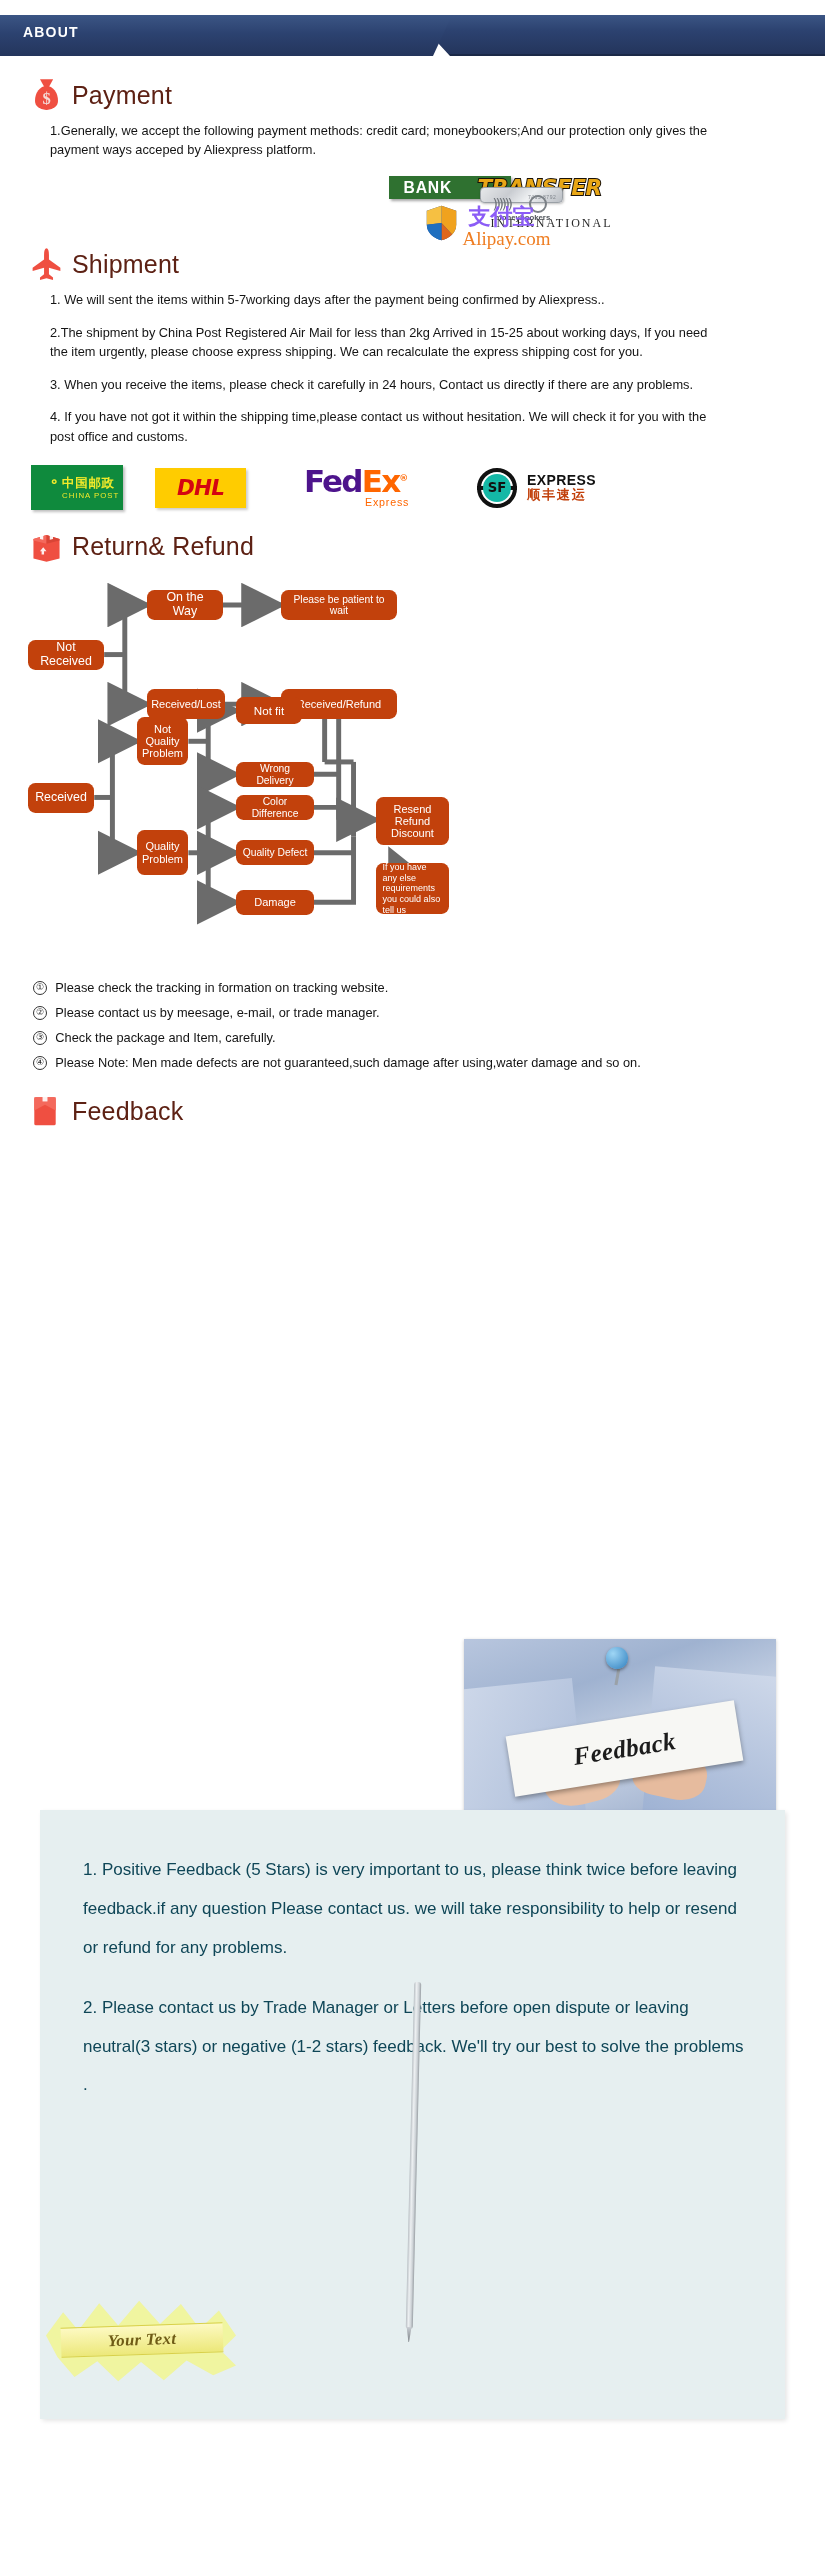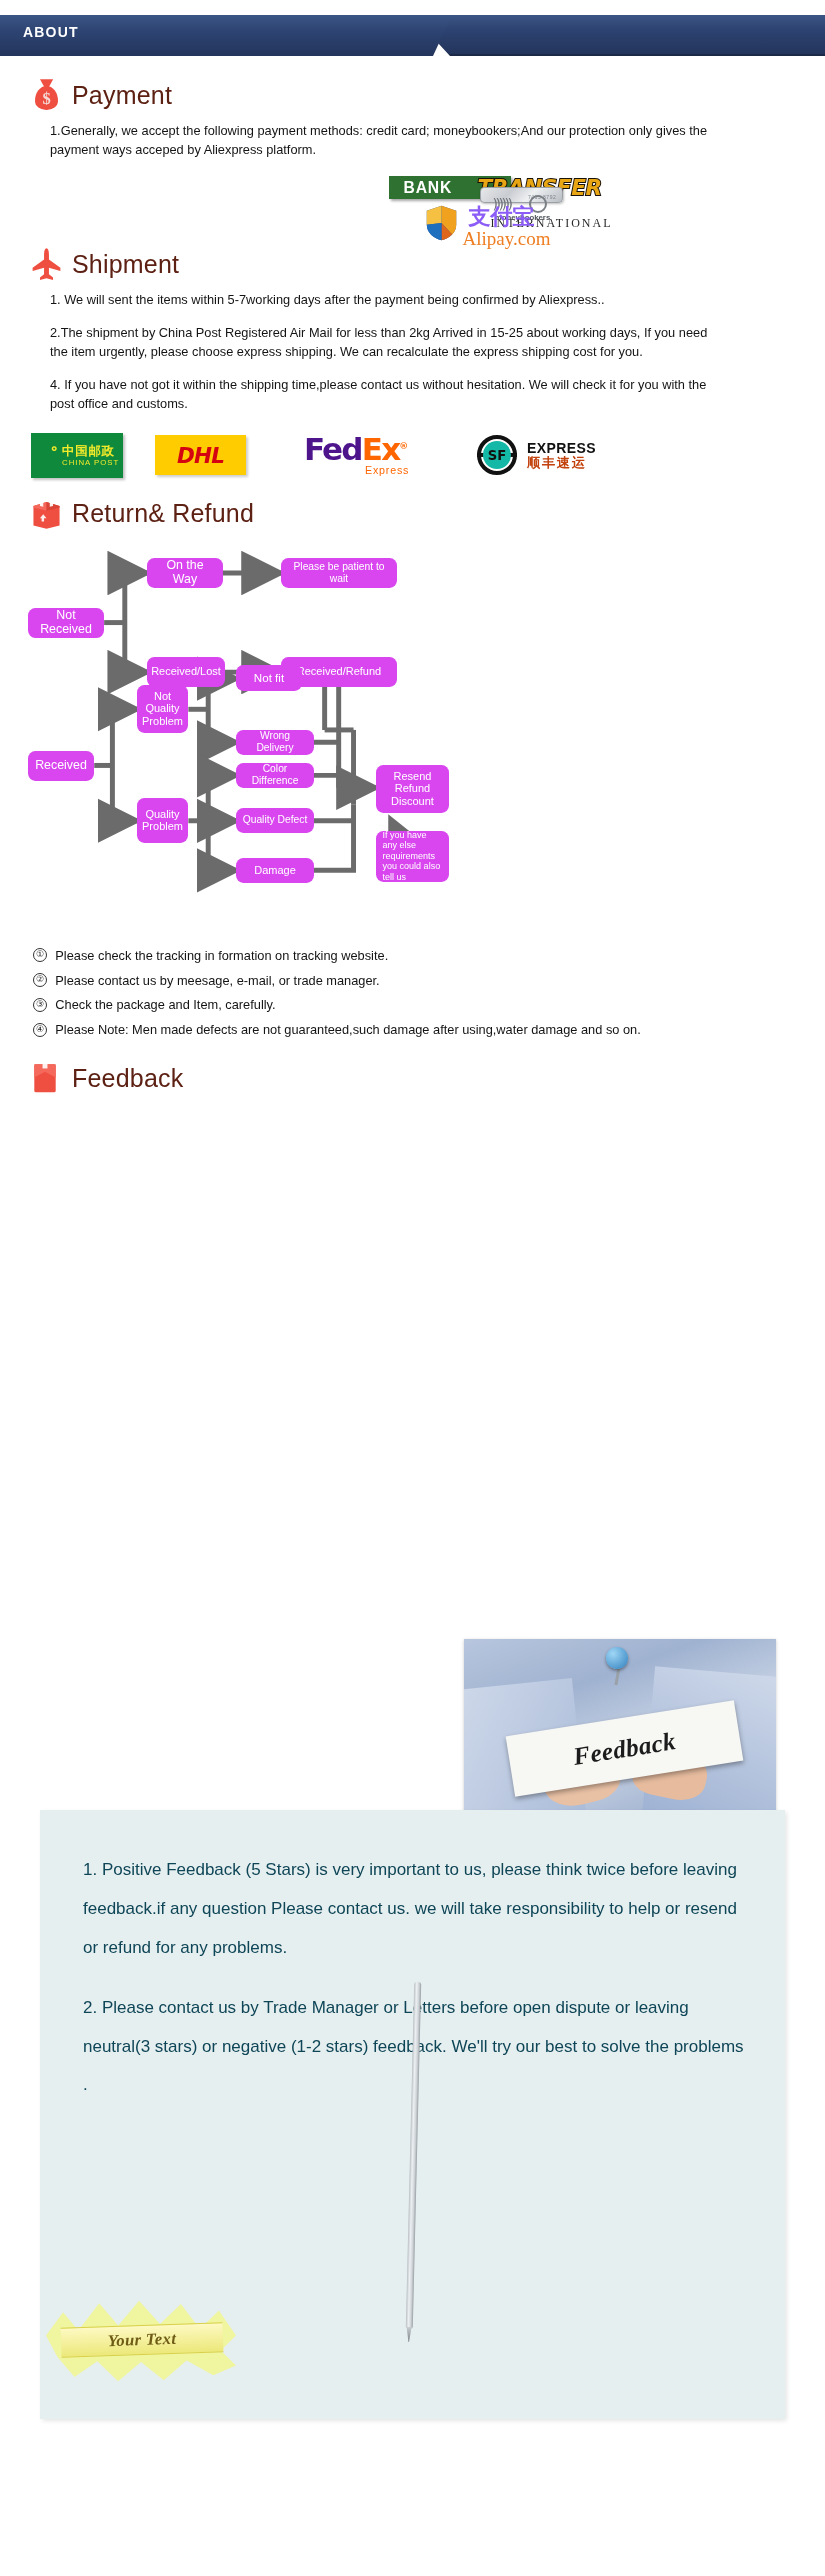--- a/index.html
+++ b/index.html
@@ -208,21 +208,21 @@
   }
   .logo-sf .sftxt{ margin-left:10px; line-height:1.08; }
   .logo-sf .sfen{ font-size:14px; font-weight:bold; letter-spacing:0.4px; color:#111; }
   .logo-sf .sfcn{ font-size:13.2px; font-weight:bold; letter-spacing:1.7px; color:#c2410c;
     font-family:"DejaVu Sans", sans-serif; }
 
   
   .flow-wrap{ position:relative; width:826px; height:512px; margin-top:5px; }
   .flow-wrap svg{ position:absolute; left:0; top:0; }
   .fnode{
-    position:absolute; background:#d946ef; color:#fff; border-radius:7.4px;
+    position:absolute; background:#c2410c; color:#fff; border-radius:7.4px;
     display:flex; align-items:center; justify-content:center; text-align:center;
     font-size:12.4px; line-height:1.12; padding:3.3px 6.6px;
   }
 
   
   .num-list{ margin:3.3px 0 0 33px; width:743px; }
   .num-list .row{
     display:flex; align-items:flex-start; gap:8.3px;
     font-size:12.8px; line-height:1.5; margin-bottom:5.8px; color:#141414;
   }
@@ -376,20 +376,21 @@
     <svg width="31" height="35" viewBox="0 0 38 42">
       <path d="M19 1 C21 1 22 4 22 9 L22 15 L36 25 L36 29 L22 25 L22 33 L27 37 L27 40 L19 38 L11 40 L11 37 L16 33 L16 25 L2 29 L2 25 L16 15 L16 9 C16 4 17 1 19 1 Z" fill="#ef4f41"></path>
     </svg>
   </div>
   <div class="title">Shipment</div>
 </div>
 
 <div class="body-txt">
   <p>1. We will sent the items within 5-7working days after the payment being confirmed by Aliexpress..</p>
   <p>2.The shipment by China Post Registered Air Mail for less than  2kg Arrived in 15-25 about working days, If  you need the item urgently, please choose express shipping. We can recalculate the express shipping cost for you.</p>
+  <p>3. When you receive the items, please check it carefully in 24 hours, Contact us directly if there are any problems.</p>
   <p>4. If you have not got it within the shipping time,please contact us without hesitation. We will check it for you with the post office and customs.</p>
 </div>
 
 <div class="ship-logos">
   <div class="logo-cp">
     <div class="cpsym">゜</div>
     <div class="cpcn">中国邮政</div>
     <div class="cpen">CHINA POST</div>
   </div>
 

